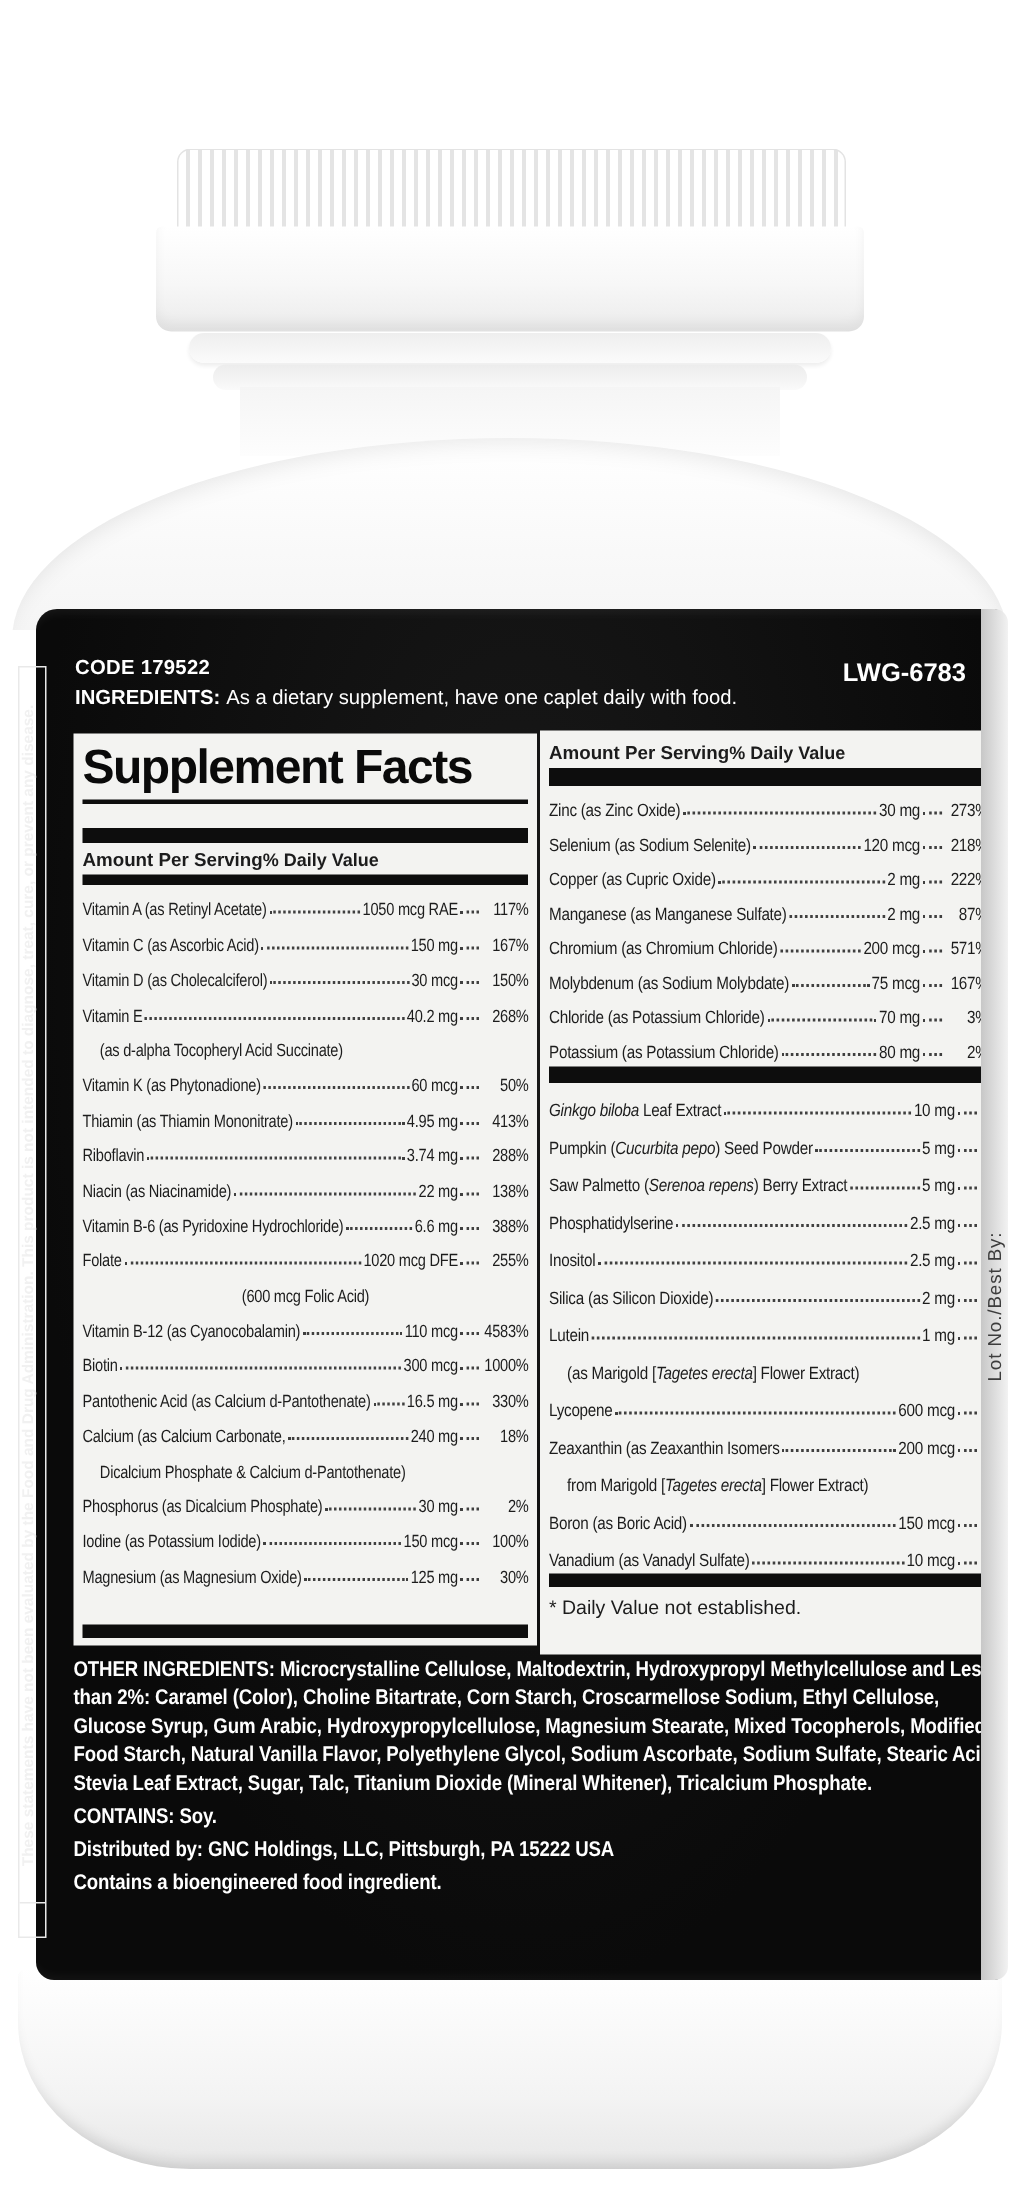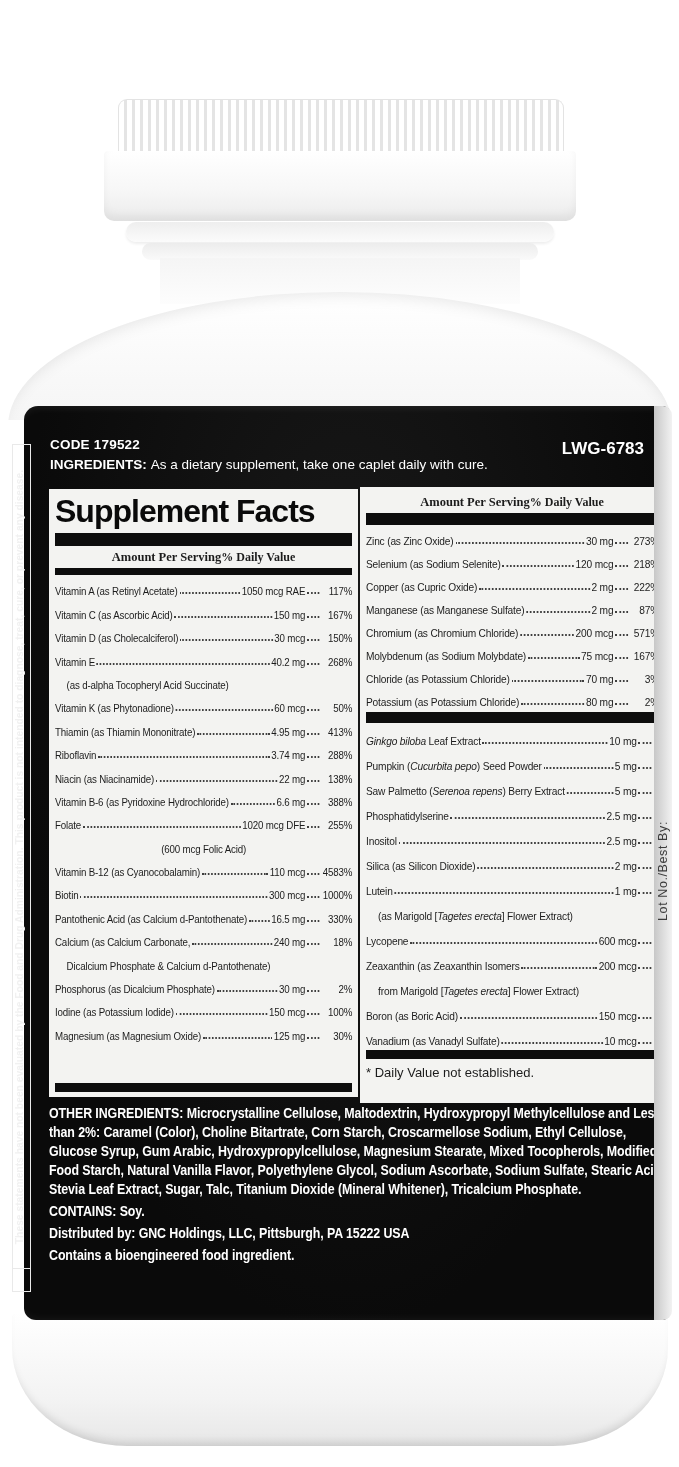--- a/index.html
+++ b/index.html
@@ -40,27 +40,27 @@
     font-size:11px;font-weight:bold;}
   
   .code{left:26px;top:31px;color:#fff;font-weight:bold;font-size:13.5px;letter-spacing:.2px;}
   .batch{right:26px;top:33px;color:#fff;font-weight:bold;font-size:17px;}
   .directions{left:26px;top:51px;color:#fff;font-size:13.5px;white-space:nowrap;}
   .directions b{margin-right:4px;}
   
   .panel{background:#f3f3f1;color:#1c1c1c;}
   .panel-left{left:25px;top:83px;width:309px;height:608px;}
   .panel-right{left:336px;top:81px;width:304px;height:616px;}
-  .sf-title{margin:3px 6px 0;padding-bottom:3px;border-bottom:3px solid #0d0d0d;
+  .sf-title{margin:3px 6px 16px;padding-bottom:3px;border-bottom:3px solid #0d0d0d;
     font-size:32px;line-height:38px;font-weight:bold;letter-spacing:-1px;white-space:nowrap;color:#0a0a0a;}
   .serving{margin:6px 6px 4px;font-size:13px;}
   .bar{background:#0d0d0d;margin:0 6px;}
   .b10{height:10px}.b7{height:7px}.b12{height:12px}.b11{height:11px;margin-top:3px}.b9{height:9px}
   .bbot{position:absolute;bottom:5px;left:6px;right:6px;height:9px;background:#0d0d0d;}
-  .hdr{display:flex;justify-content:center;align-items:baseline;margin:4px 6px 3px;font-weight:bold;font-family:Liberation Serif, serif;}
+  .hdr{display:flex;justify-content:flex-start;align-items:baseline;margin:4px 6px 3px;font-weight:bold;}
   .hdr .l{font-size:12.5px}.hdr .r{font-size:12px}
   .panel-right .hdr{margin-top:8px;}
   .rows{margin-left:6px;transform-origin:left top;}
   .panel-left .rows{width:360px;transform:scaleX(0.826);}
   .panel-right .rows{width:340px;transform:scaleX(0.862);}
   .row{display:flex;align-items:flex-end;height:23.4px;font-size:11.8px;letter-spacing:-.2px;color:#1c1c1c;}
   .rows.minerals .row{height:23px;}
   .rows.tall .row{height:25px;}
   .row i{font-style:italic;}
   .nm{white-space:nowrap;}
@@ -90,21 +90,21 @@
 <div class="abs neck"></div>
 <div class="abs shoulder"></div>
 <div class="abs body-side"></div>
 <div class="abs base"></div>
 
 <div class="abs label">
 
   <div class="abs code">CODE 179522</div>
   <div class="abs batch">LWG-6783</div>
   <div class="abs directions">
-    <b>INGREDIENTS:</b><span>As a dietary supplement, take one caplet daily with cure.</span>
+    <b>INGREDIENTS:</b><span>As a dietary supplement, have one caplet daily with food.</span>
   </div>
 
   <div class="abs panel panel-left">
     <div class="sf-title">Supplement Facts</div>
     <div class="bar b10"></div>
     <div class="hdr">
       <span class="l">Amount Per Serving</span>
       <span class="r">% Daily Value</span>
     </div>
     <div class="bar b7"></div>

